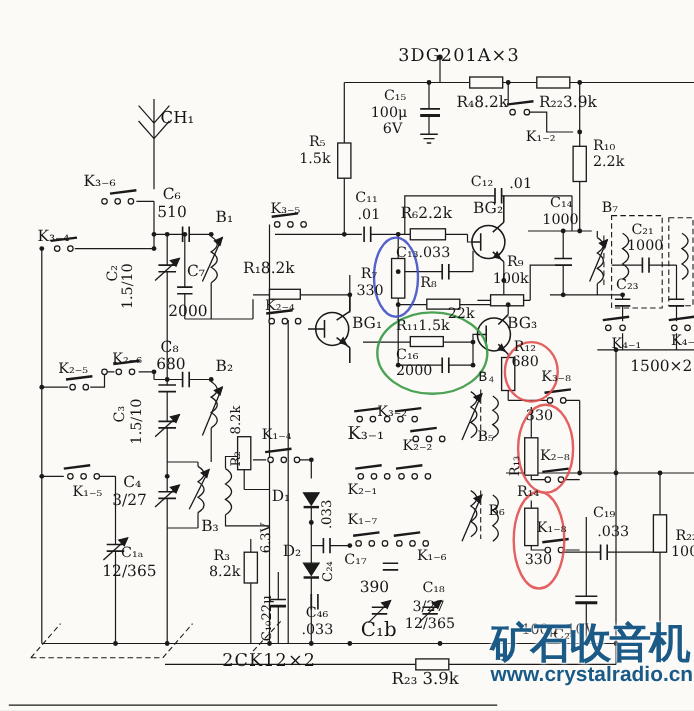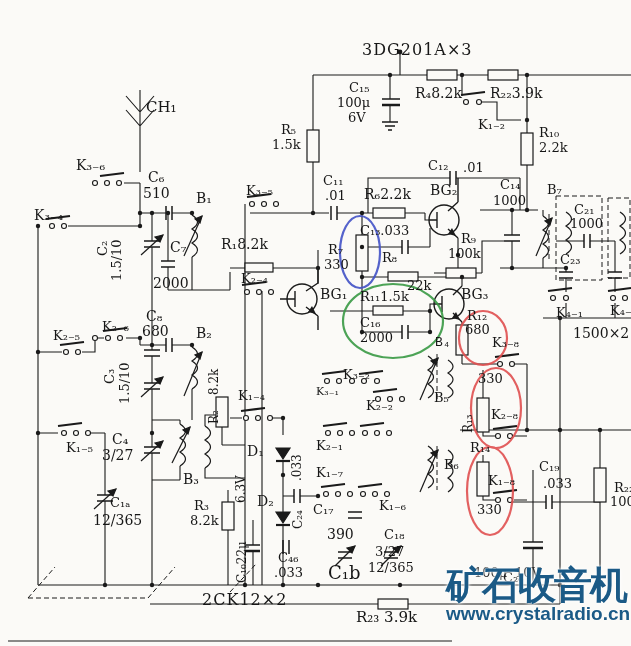--- a/index.html
+++ b/index.html
@@ -347,21 +347,21 @@
       <span class="lbl" style="left: 102px; top: 448px; font-size: 14px;">3/27</span>
       <span class="lbl" style="left: 183px; top: 472px; font-size: 14px;">B₃</span>
       <span class="lbl" style="left: 110px; top: 496px; font-size: 13px;">C₁ₐ</span>
       <span class="lbl" style="left: 93px; top: 513px; font-size: 14px;">12/365</span>
       <span class="lbl" style="left: 194px; top: 499px; font-size: 13px;">R₃</span>
       <span class="lbl" style="left: 190px; top: 514px; font-size: 13px;">8.2k</span>
       <span class="lbl" style="left: 247px; top: 444px; font-size: 14px;">D₁</span>
       <span class="lbl rot" style="left: 291px; top: 481px; font-size: 12px;">.033</span>
       <span class="lbl rot" style="left: 292px; top: 529px; font-size: 12px;">C₂₄</span>
       <span class="lbl" style="left: 238px; top: 389px; font-size: 13px;">K₁₋₄</span>
-      <span class="lbl" style="left: 316px; top: 386px; font-size: 11px;">K₃₋₁</span>
+      <span class="lbl" style="left: 316px; top: 386px; font-size: 16px;">K₃₋₁</span>
       <span class="lbl" style="left: 343px; top: 356px; font-size: 13px; margin-top: 12px;">K₃₋₂</span>
       <span class="lbl" style="left: 366px; top: 399px; font-size: 13px;">K₂₋₂</span>
       <span class="lbl" style="left: 316px; top: 439px; font-size: 13px;">K₂₋₁</span>
       <span class="lbl" style="left: 316px; top: 466px; font-size: 13px;">K₁₋₇</span>
       <span class="lbl" style="left: 257px; top: 494px; font-size: 14px;">D₂</span>
       <span class="lbl rot" style="left: 235px; top: 503px; font-size: 12px;">6.3V</span>
       <span class="lbl rot" style="left: 236px; top: 583px; font-size: 12px;">C₁₀22μ</span>
       <span class="lbl" style="left: 278px; top: 551px; font-size: 13px;">C₄₆</span>
       <span class="lbl" style="left: 274px; top: 566px; font-size: 13px;">.033</span>
       <span class="lbl" style="left: 313px; top: 503px; font-size: 13px;">C₁₇</span>

